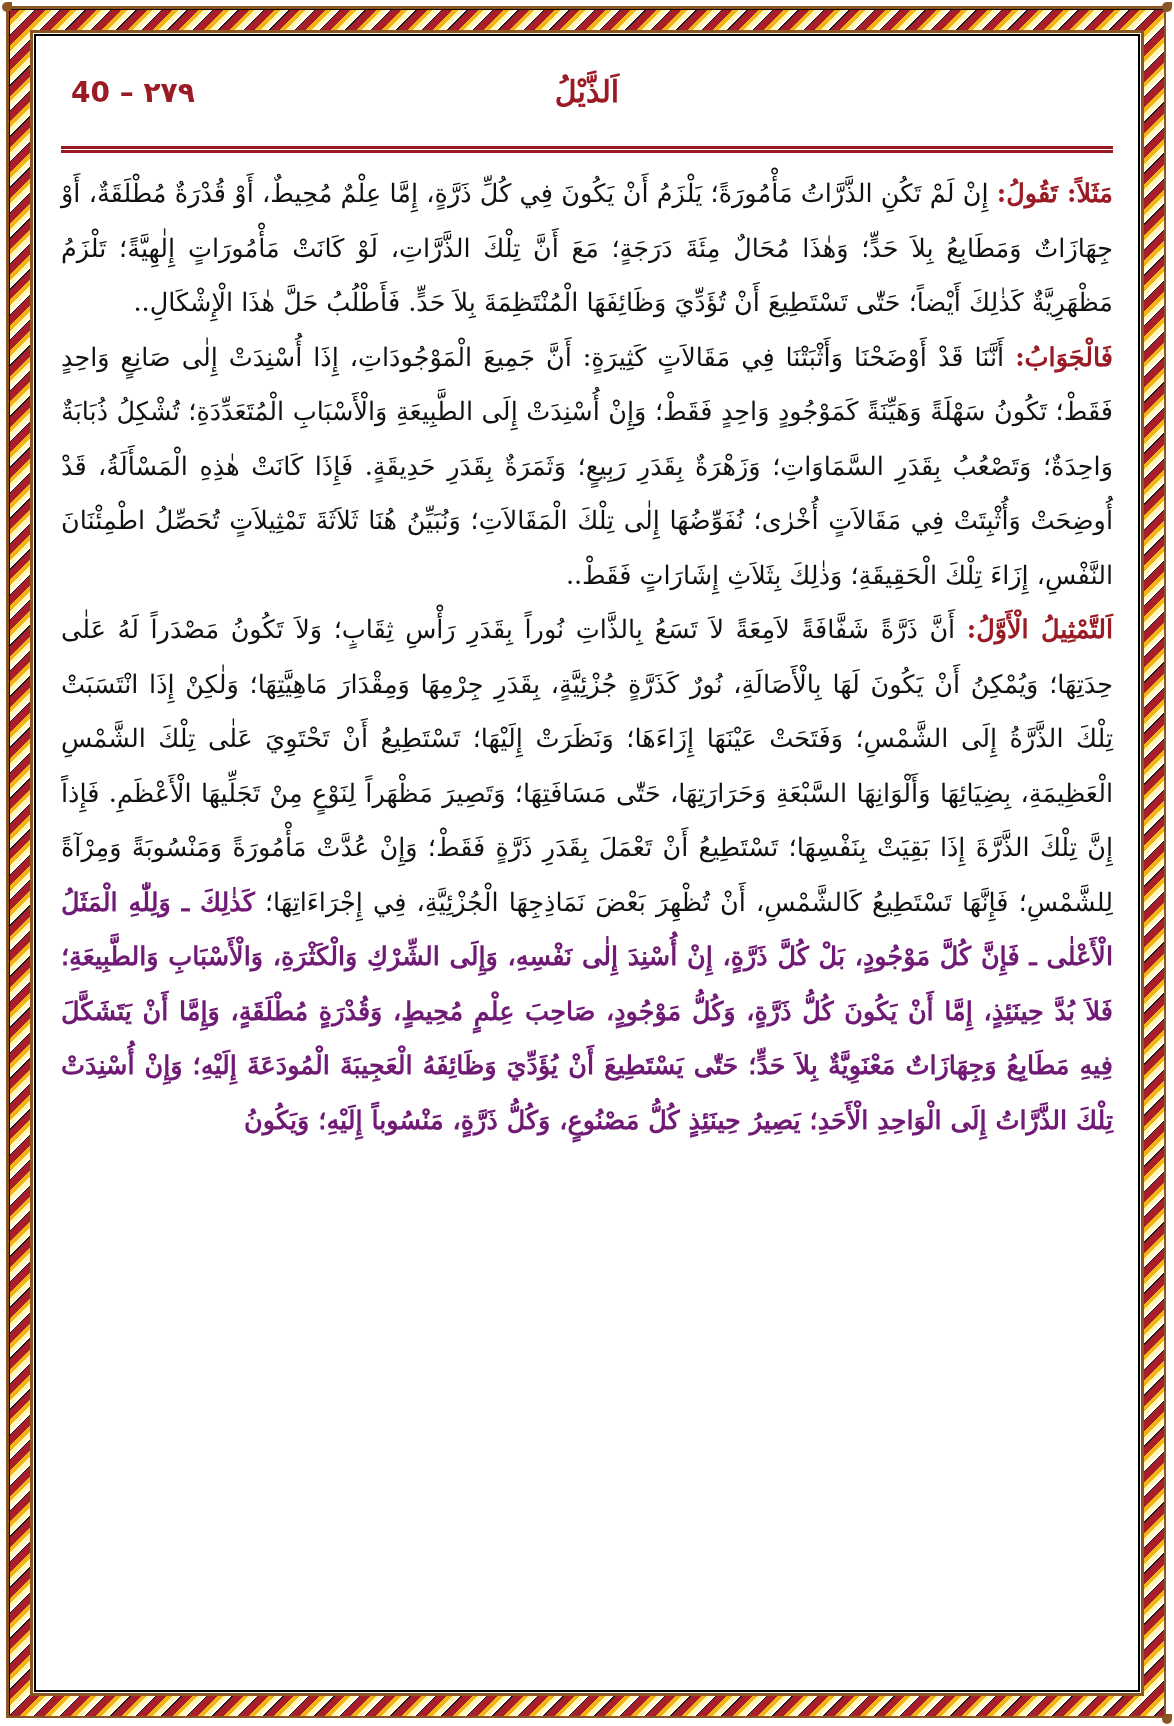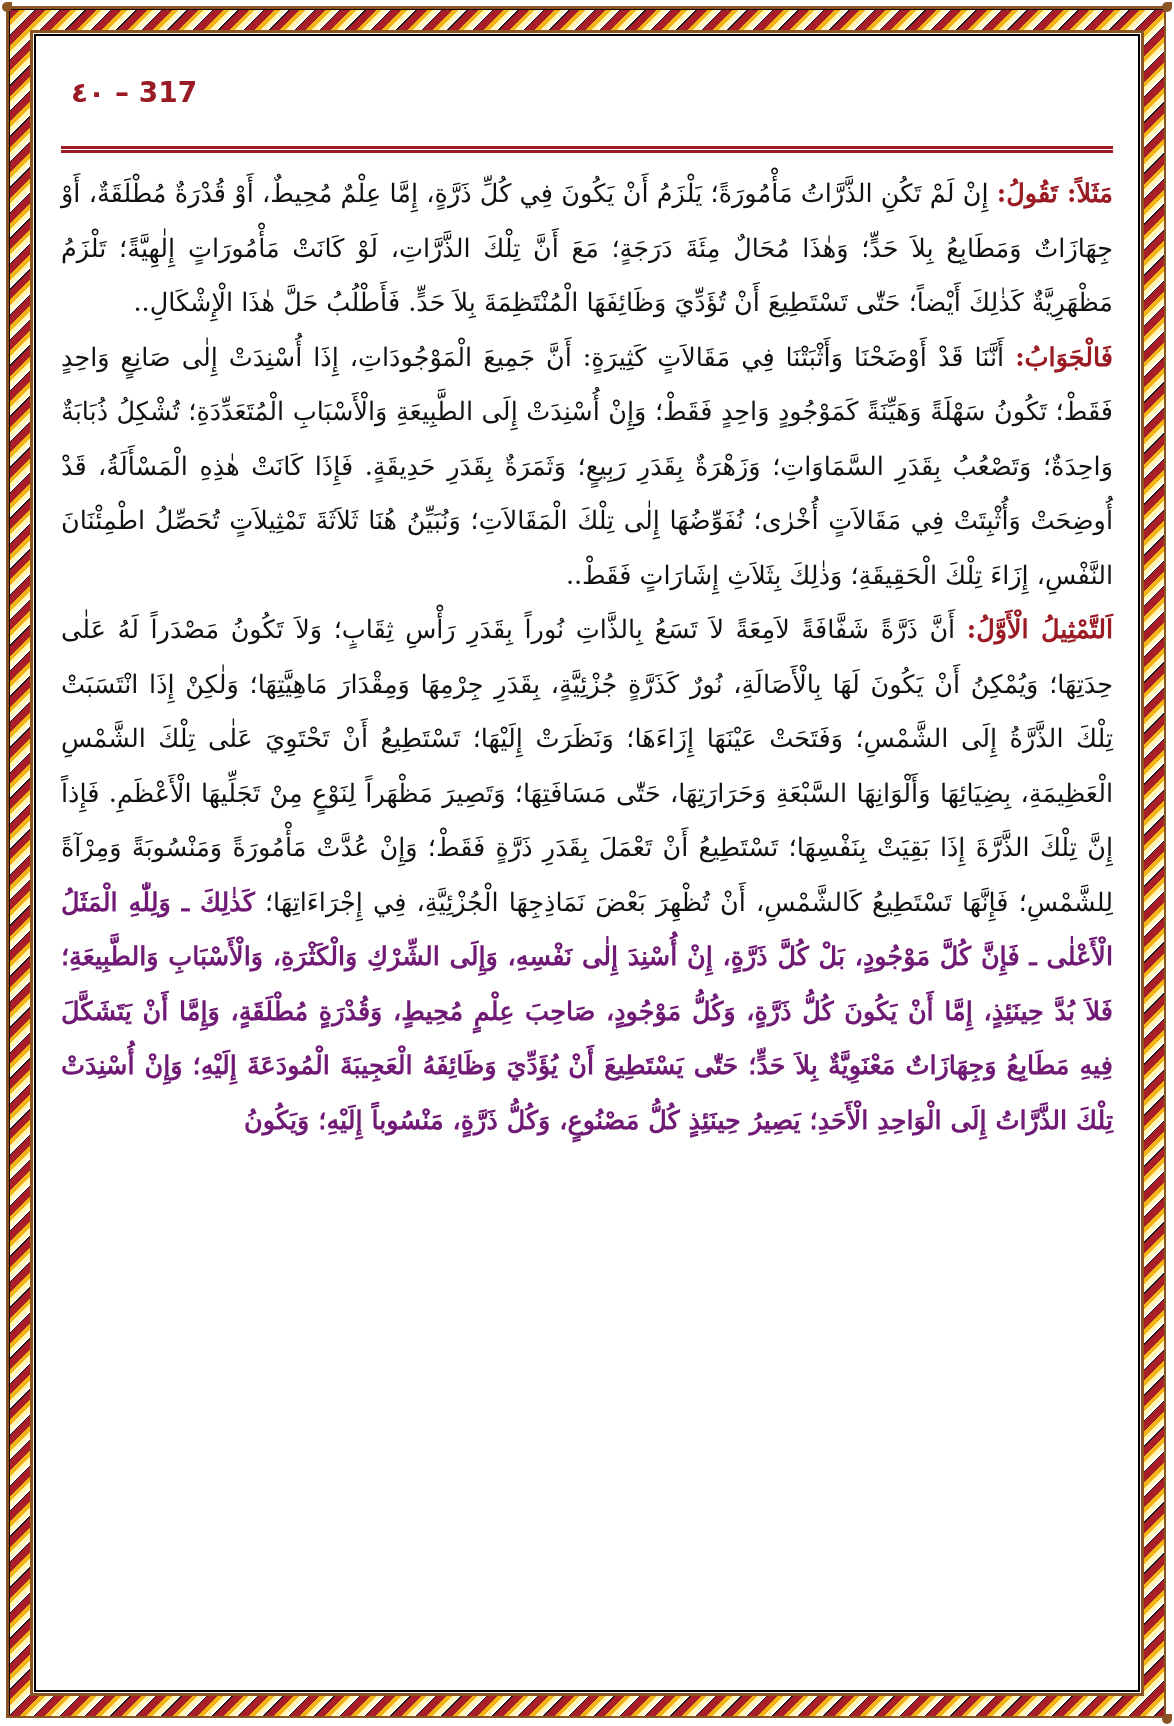--- a/index.html
+++ b/index.html
@@ -68,21 +68,22 @@
 
 <div class="frame-outer"></div>
 <div class="frame-band"></div>
 <div class="frame-inner-line"></div>
 <div class="corner" style="left:2px;top:2px;"></div>
 <div class="corner" style="right:2px;top:2px;"></div>
 <div class="corner" style="right:2px;bottom:2px;"></div>
 
 <div class="page">
   <div class="header">
-    <div class="header-pages">٤٠ – 317</div>
+    <div class="header-title">اَلذَّيْلُ</div>
+    <div class="header-pages">40 – ٢٧٩</div>
   </div>
   <div class="header-rule"></div>
 
   <div class="body-text">
     <p class="para"><span class="lead">مَثَلاً: تَقُولُ:</span><span> إِنْ لَمْ تَكُنِ الذَّرَّاتُ مَأْمُورَةً؛ يَلْزَمُ أَنْ يَكُونَ فِي كُلِّ ذَرَّةٍ، إِمَّا عِلْمٌ مُحِيطٌ، أَوْ قُدْرَةٌ مُطْلَقَةٌ، أَوْ جِهَازَاتٌ وَمَطَابِعُ بِلاَ حَدٍّ؛ وَهٰذَا مُحَالٌ مِئَةَ دَرَجَةٍ؛ مَعَ أَنَّ تِلْكَ الذَّرَّاتِ، لَوْ كَانَتْ مَأْمُورَاتٍ إِلٰهِيَّةً؛ تَلْزَمُ مَظْهَرِيَّةٌ كَذٰلِكَ أَيْضاً؛ حَتّٰى تَسْتَطِيعَ أَنْ تُؤَدِّيَ وَظَائِفَهَا الْمُنْتَظِمَةَ بِلاَ حَدٍّ. فَأَطْلُبُ حَلَّ هٰذَا الْإِشْكَالِ..</span></p>
     <p class="para"><span class="lead">فَالْجَوَابُ:</span><span> أَنَّنَا قَدْ أَوْضَحْنَا وَأَثْبَتْنَا فِي مَقَالاَتٍ كَثِيرَةٍ: أَنَّ جَمِيعَ الْمَوْجُودَاتِ، إِذَا أُسْنِدَتْ إِلٰى صَانِعٍ وَاحِدٍ فَقَطْ؛ تَكُونُ سَهْلَةً وَهَيِّنَةً كَمَوْجُودٍ وَاحِدٍ فَقَطْ؛ وَإِنْ أُسْنِدَتْ إِلَى الطَّبِيعَةِ وَالْأَسْبَابِ الْمُتَعَدِّدَةِ؛ تُشْكِلُ ذُبَابَةٌ وَاحِدَةٌ؛ وَتَصْعُبُ بِقَدَرِ السَّمَاوَاتِ؛ وَزَهْرَةٌ بِقَدَرِ رَبِيعٍ؛ وَثَمَرَةٌ بِقَدَرِ حَدِيقَةٍ. فَإِذَا كَانَتْ هٰذِهِ الْمَسْأَلَةُ، قَدْ أُوضِحَتْ وَأُثْبِتَتْ فِي مَقَالاَتٍ أُخْرٰى؛ نُفَوِّضُهَا إِلٰى تِلْكَ الْمَقَالاَتِ؛ وَنُبَيِّنُ هُنَا ثَلاَثَةَ تَمْثِيلاَتٍ تُحَصِّلُ اطْمِئْنَانَ النَّفْسِ، إِزَاءَ تِلْكَ الْحَقِيقَةِ؛ وَذٰلِكَ بِثَلاَثِ إِشَارَاتٍ فَقَطْ..</span></p>
     <p class="para"><span class="lead">اَلتَّمْثِيلُ الْأَوَّلُ:</span><span> أَنَّ ذَرَّةً شَفَّافَةً لاَمِعَةً لاَ تَسَعُ بِالذَّاتِ نُوراً بِقَدَرِ رَأْسِ ثِقَابٍ؛ وَلاَ تَكُونُ مَصْدَراً لَهُ عَلٰى حِدَتِهَا؛ وَيُمْكِنُ أَنْ يَكُونَ لَهَا بِالْأَصَالَةِ، نُورٌ كَذَرَّةٍ جُزْئِيَّةٍ، بِقَدَرِ جِرْمِهَا وَمِقْدَارَ مَاهِيَّتِهَا؛ وَلٰكِنْ إِذَا انْتَسَبَتْ تِلْكَ الذَّرَّةُ إِلَى الشَّمْسِ؛ وَفَتَحَتْ عَيْنَهَا إِزَاءَهَا؛ وَنَظَرَتْ إِلَيْهَا؛ تَسْتَطِيعُ أَنْ تَحْتَوِيَ عَلٰى تِلْكَ الشَّمْسِ الْعَظِيمَةِ، بِضِيَائِهَا وَأَلْوَانِهَا السَّبْعَةِ وَحَرَارَتِهَا، حَتّٰى مَسَافَتِهَا؛ وَتَصِيرَ مَظْهَراً لِنَوْعٍ مِنْ تَجَلِّيهَا الْأَعْظَمِ. فَإِذاً إِنَّ تِلْكَ الذَّرَّةَ إِذَا بَقِيَتْ بِنَفْسِهَا؛ تَسْتَطِيعُ أَنْ تَعْمَلَ بِقَدَرِ ذَرَّةٍ فَقَطْ؛ وَإِنْ عُدَّتْ مَأْمُورَةً وَمَنْسُوبَةً وَمِرْآةً لِلشَّمْسِ؛ فَإِنَّهَا تَسْتَطِيعُ كَالشَّمْسِ، أَنْ تُظْهِرَ بَعْضَ نَمَاذِجِهَا الْجُزْئِيَّةِ، فِي إِجْرَاءَاتِهَا؛ </span><span class="red">كَذٰلِكَ ـ وَلِلّٰهِ الْمَثَلُ الْأَعْلٰى ـ فَإِنَّ كُلَّ مَوْجُودٍ، بَلْ كُلَّ ذَرَّةٍ، إِنْ أُسْنِدَ إِلٰى نَفْسِهِ، وَإِلَى الشِّرْكِ وَالْكَثْرَةِ، وَالْأَسْبَابِ وَالطَّبِيعَةِ؛ فَلاَ بُدَّ حِينَئِذٍ، إِمَّا أَنْ يَكُونَ كُلُّ ذَرَّةٍ، وَكُلُّ مَوْجُودٍ، صَاحِبَ عِلْمٍ مُحِيطٍ، وَقُدْرَةٍ مُطْلَقَةٍ، وَإِمَّا أَنْ يَتَشَكَّلَ فِيهِ مَطَابِعُ وَجِهَازَاتٌ مَعْنَوِيَّةٌ بِلاَ حَدٍّ؛ حَتّٰى يَسْتَطِيعَ أَنْ يُؤَدِّيَ وَظَائِفَهُ الْعَجِيبَةَ الْمُودَعَةَ إِلَيْهِ؛ وَإِنْ أُسْنِدَتْ تِلْكَ الذَّرَّاتُ إِلَى الْوَاحِدِ الْأَحَدِ؛ يَصِيرُ حِينَئِذٍ كُلُّ مَصْنُوعٍ، وَكُلُّ ذَرَّةٍ، مَنْسُوباً إِلَيْهِ؛ وَيَكُونُ</span></p>
   </div>
 </div>
 

